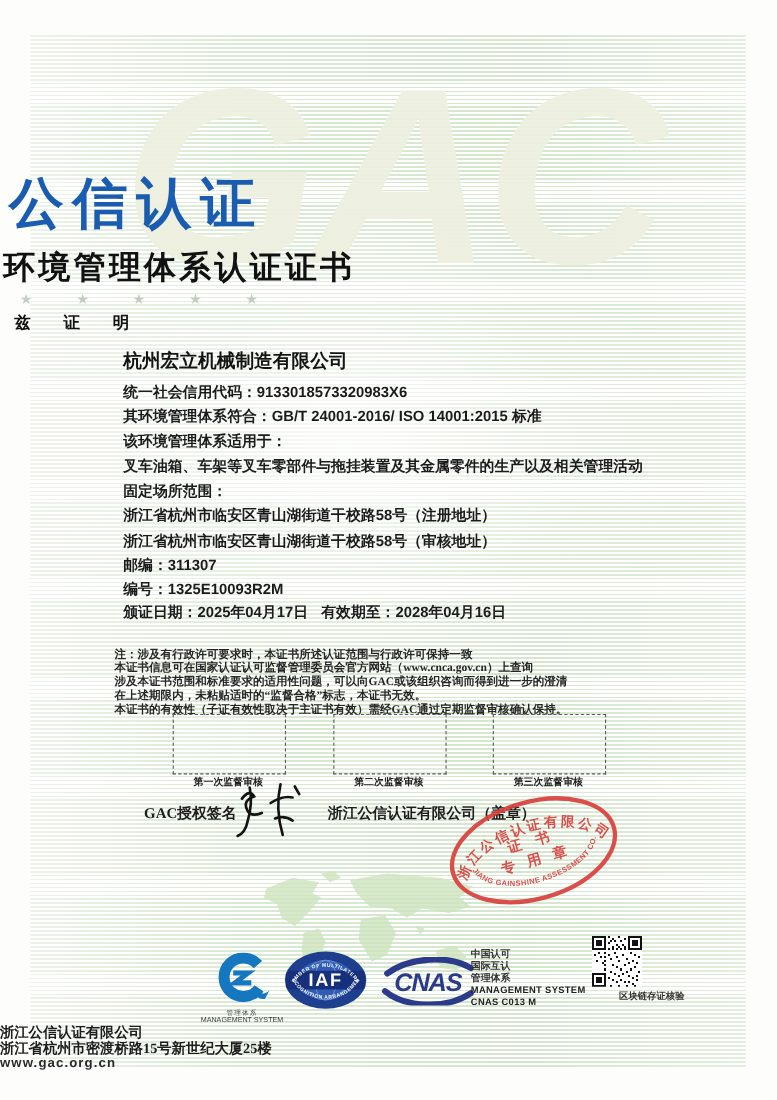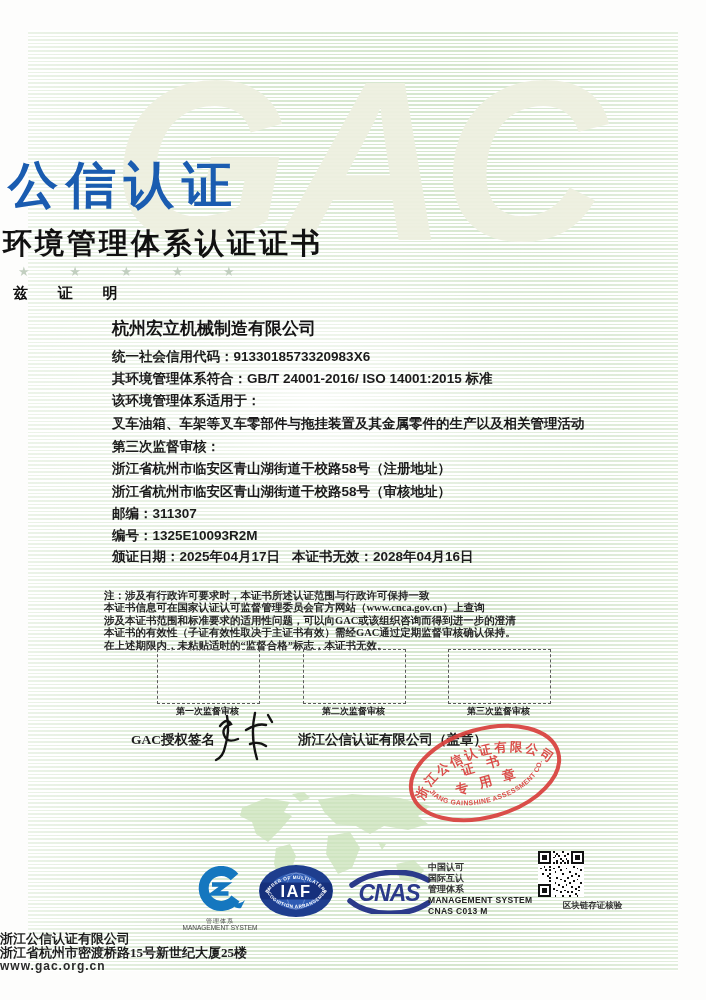--- a/index.html
+++ b/index.html
@@ -99,34 +99,34 @@
   <div class="abs center title">公信认证</div>
   <div class="abs center subtitle">环境管理体系认证证书</div>
   <div class="abs center stars">★ ★ ★ ★ ★</div>
   <div class="abs center certify">兹 证 明</div>
 
   <div class="abs company">杭州宏立机械制造有限公司</div>
   <div class="abs irow" style="top:348px">统一社会信用代码：9133018573320983X6</div>
   <div class="abs irow" style="top:370px">其环境管理体系符合：GB/T 24001-2016/ ISO 14001:2015 标准</div>
   <div class="abs irow" style="top:392px">该环境管理体系适用于：</div>
   <div class="abs irow" style="top:415px">叉车油箱、车架等叉车零部件与拖挂装置及其金属零件的生产以及相关管理活动</div>
-  <div class="abs irow" style="top:438px">第三次监督审核：</div>
+  <div class="abs irow" style="top:438px">固定场所范围：</div>
   <div class="abs irow" style="top:460px">浙江省杭州市临安区青山湖街道干校路58号（注册地址）</div>
   <div class="abs irow" style="top:483px">浙江省杭州市临安区青山湖街道干校路58号（审核地址）</div>
   <div class="abs irow" style="top:505px">邮编：311307</div>
   <div class="abs irow" style="top:527px">编号：1325E10093R2M</div>
   <div class="abs irow" style="top:548px">颁证日期：2025年04月17日</div>
-  <div class="abs expiry">本证书无效：2028年04月16日</div>
+  <div class="abs expiry">有效期至：2028年04月16日</div>
 
   <div class="abs notes">
     <div>注：涉及有行政许可要求时，本证书所述认证范围与行政许可保持一致</div>
     <div>本证书信息可在国家认证认可监督管理委员会官方网站（www.cnca.gov.cn）上查询</div>
     <div>涉及本证书范围和标准要求的适用性问题，可以向GAC或该组织咨询而得到进一步的澄清</div>
+    <div>在上述期限内，未粘贴适时的“监督合格”标志，本证书无效。</div>
     <div>本证书的有效性（子证有效性取决于主证书有效）需经GAC通过定期监督审核确认保持。</div>
-    <div>在上述期限内，未粘贴适时的“监督合格”标志，本证书无效。</div>
   </div>
 
   <div class="abs sbox" style="left:157px"></div>
   <div class="abs sbox" style="left:303px"></div>
   <div class="abs sbox" style="left:448px"></div>
   <div class="abs sbox-label" style="left:156px">第一次监督审核</div>
   <div class="abs sbox-label" style="left:302px">第二次监督审核</div>
   <div class="abs sbox-label" style="left:447px">第三次监督审核</div>
 
   <div class="abs sig-label">GAC授权签名</div>

